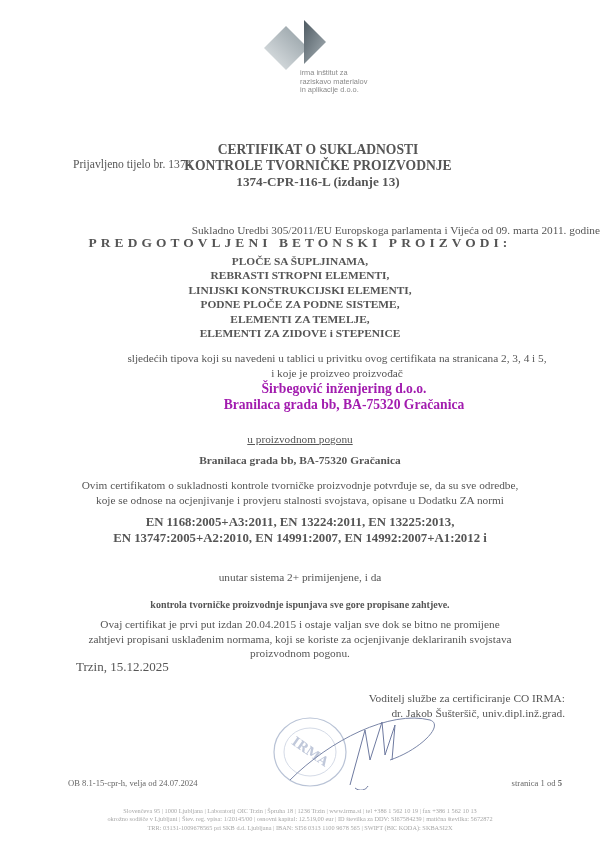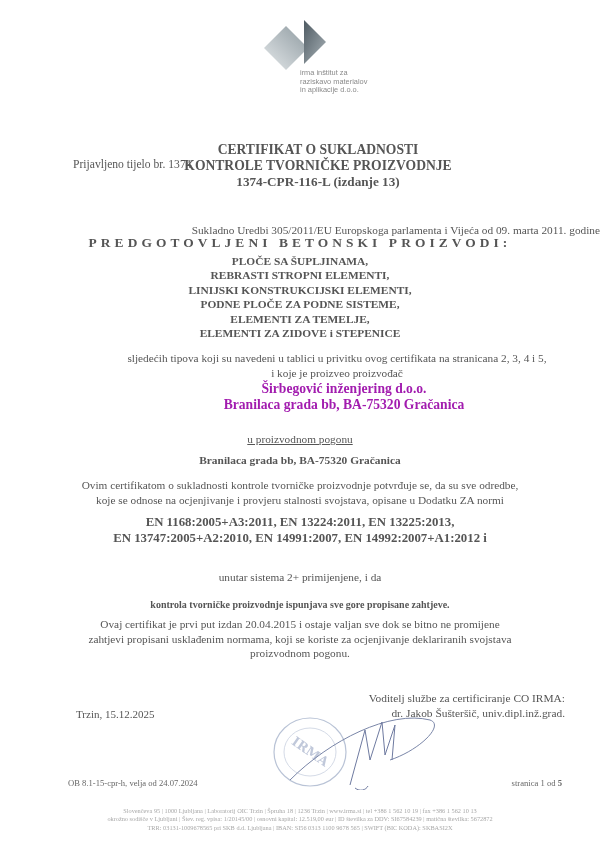--- a/index.html
+++ b/index.html
@@ -34,21 +34,21 @@
   .p-types { top: 351px; margin-left: 37px; }
   .manufacturer { top: 381px; font-weight: bold; font-size: 13.6px; line-height: 15.5px; color: #a21caf; padding-left: 44px; }
   .p-plant { top: 432px; text-decoration: underline; }
   .plant-addr { top: 454px; font-weight: bold; font-size: 11.4px; color: #555; }
   .p-confirm { top: 478px; }
   .standards { top: 515px; font-weight: bold; font-size: 12.8px; line-height: 15.6px; color: #555; }
   .p-system { top: 570px; }
   .fpc { top: 564px; font-weight: bold; font-size: 10px; color: #555; margin-top: 35px; }
   .p-valid { top: 617px; }
 
-  .place-date { left: 76px; top: 708px; font-size: 11px; color: #555; }
+  .place-date { left: 76px; top: 659px; font-size: 13px; color: #555; }
   .signatory { left: 300px; top: 691px; width: 265px; text-align: right; font-size: 11.4px; line-height: 14.6px; color: #555; }
 
   .stamp { left: 265px; top: 712px; width: 100px; height: 80px; }
   .signature { left: 270px; top: 700px; width: 170px; height: 90px; }
 
   .form-ref { left: 68px; top: 778px; font-size: 8.6px; color: #666; }
   .page-num { left: 480px; top: 778px; width: 82px; text-align: right; font-size: 8.6px; color: #666; }
   .page-num b { font-weight: bold; }
 
   .footer {

